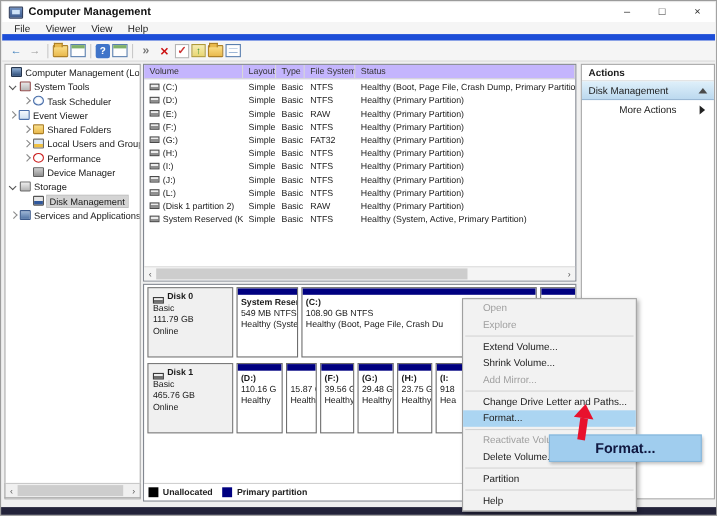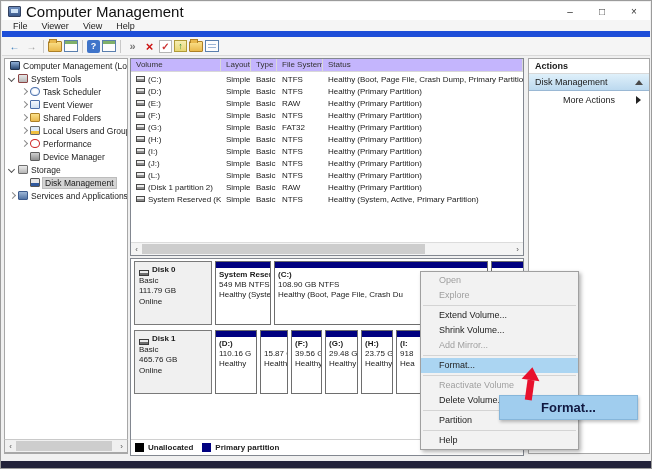--- a/index.html
+++ b/index.html
@@ -10,21 +10,21 @@
     background:#f0f0f0; position:relative; overflow:hidden;
   }
   #win { position:absolute; inset:0; border:1px solid #9b9b9b; background:#f0f0f0; }
   #bottom-edge { position:absolute; left:0; right:0; bottom:0; height:7px; background:#23233a; z-index:5; }
 
   
   #titlebar { position:absolute; left:1px; top:1px; right:1px; height:18px; background:#ffffff; display:flex; align-items:center; }
   #title-icon { width:13px; height:11px; margin:0 5px 0 6px;
     background:linear-gradient(#6f8fc0,#3c5a8c); border:1px solid #33415f; border-radius:1px; position:relative; }
   #title-icon::after { content:""; position:absolute; left:2px; top:2px; right:2px; bottom:3px; background:#cfe3f7; }
-  #title-text { font-size:15px; color:#111; }
+  #title-text { font-size:10px; color:#111;font-weight:bold; }
   #win-controls { margin-left:auto; display:flex; }
   .win-btn { width:32px; height:18px; display:flex; align-items:center; justify-content:center; font-size:10px; color:#333; }
 
   
   #menubar { position:absolute; left:1px; top:19px; right:1px; height:17px; background:#f5f5f5; display:flex; align-items:center; padding-left:4px; border-bottom:6px solid #1d4ed8; }
   .menu-item { padding:2px 7px; font-size:9px; color:#222; }
 
   
   #toolbar { position:absolute; left:1px; top:36px; right:1px; height:19px; background:#f5f5f5; display:flex; align-items:center; padding-left:4px; border-bottom:1px solid #d9d9d9; }
   .tb-sep { width:1px; height:13px; background:#c9c9c9; margin:0 3px; }
@@ -162,21 +162,21 @@
       <div class="tree-row" style="padding-left: 3px;">
         <span class="chev expanded"></span>
         <span class="ti" data-icon="system-tools"></span>
         <span class="tree-label">System Tools</span>
       </div>
       <div class="tree-row" style="padding-left: 15px;">
         <span class="chev collapsed"></span>
         <span class="ti" data-icon="task-scheduler"></span>
         <span class="tree-label">Task Scheduler</span>
       </div>
-      <div class="tree-row" style="padding-left: 15px;">
+      <div class="tree-row" style="padding-left: 2px;">
         <span class="chev collapsed"></span>
         <span class="ti" data-icon="event-viewer"></span>
         <span class="tree-label">Event Viewer</span>
       </div>
       <div class="tree-row" style="padding-left: 15px;">
         <span class="chev collapsed"></span>
         <span class="ti" data-icon="shared-folders"></span>
         <span class="tree-label">Shared Folders</span>
       </div>
       <div class="tree-row" style="padding-left: 15px;">
@@ -552,20 +552,21 @@
   </div>
 
   <div id="context-menu">
       <div class="cm-item disabled">Open</div>
       <div class="cm-item disabled">Explore</div>
       <div class="cm-sep"></div>
       <div class="cm-item">Extend Volume...</div>
       <div class="cm-item">Shrink Volume...</div>
       <div class="cm-item disabled">Add Mirror...</div>
       <div class="cm-sep"></div>
+      <div class="cm-item">Change Drive Letter and Paths...</div>
       <div class="cm-item highlighted">Format...</div>
       <div class="cm-sep"></div>
       <div class="cm-item disabled">Reactivate Volume</div>
       <div class="cm-item">Delete Volume...</div>
       <div class="cm-sep"></div>
       <div class="cm-item">Partition</div>
       <div class="cm-sep"></div>
       <div class="cm-item">Help</div>
     </div>
 

